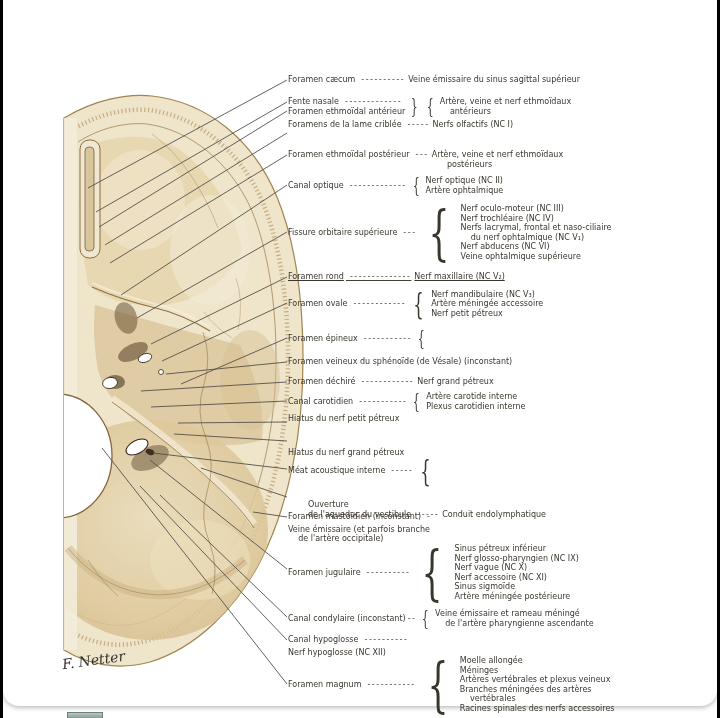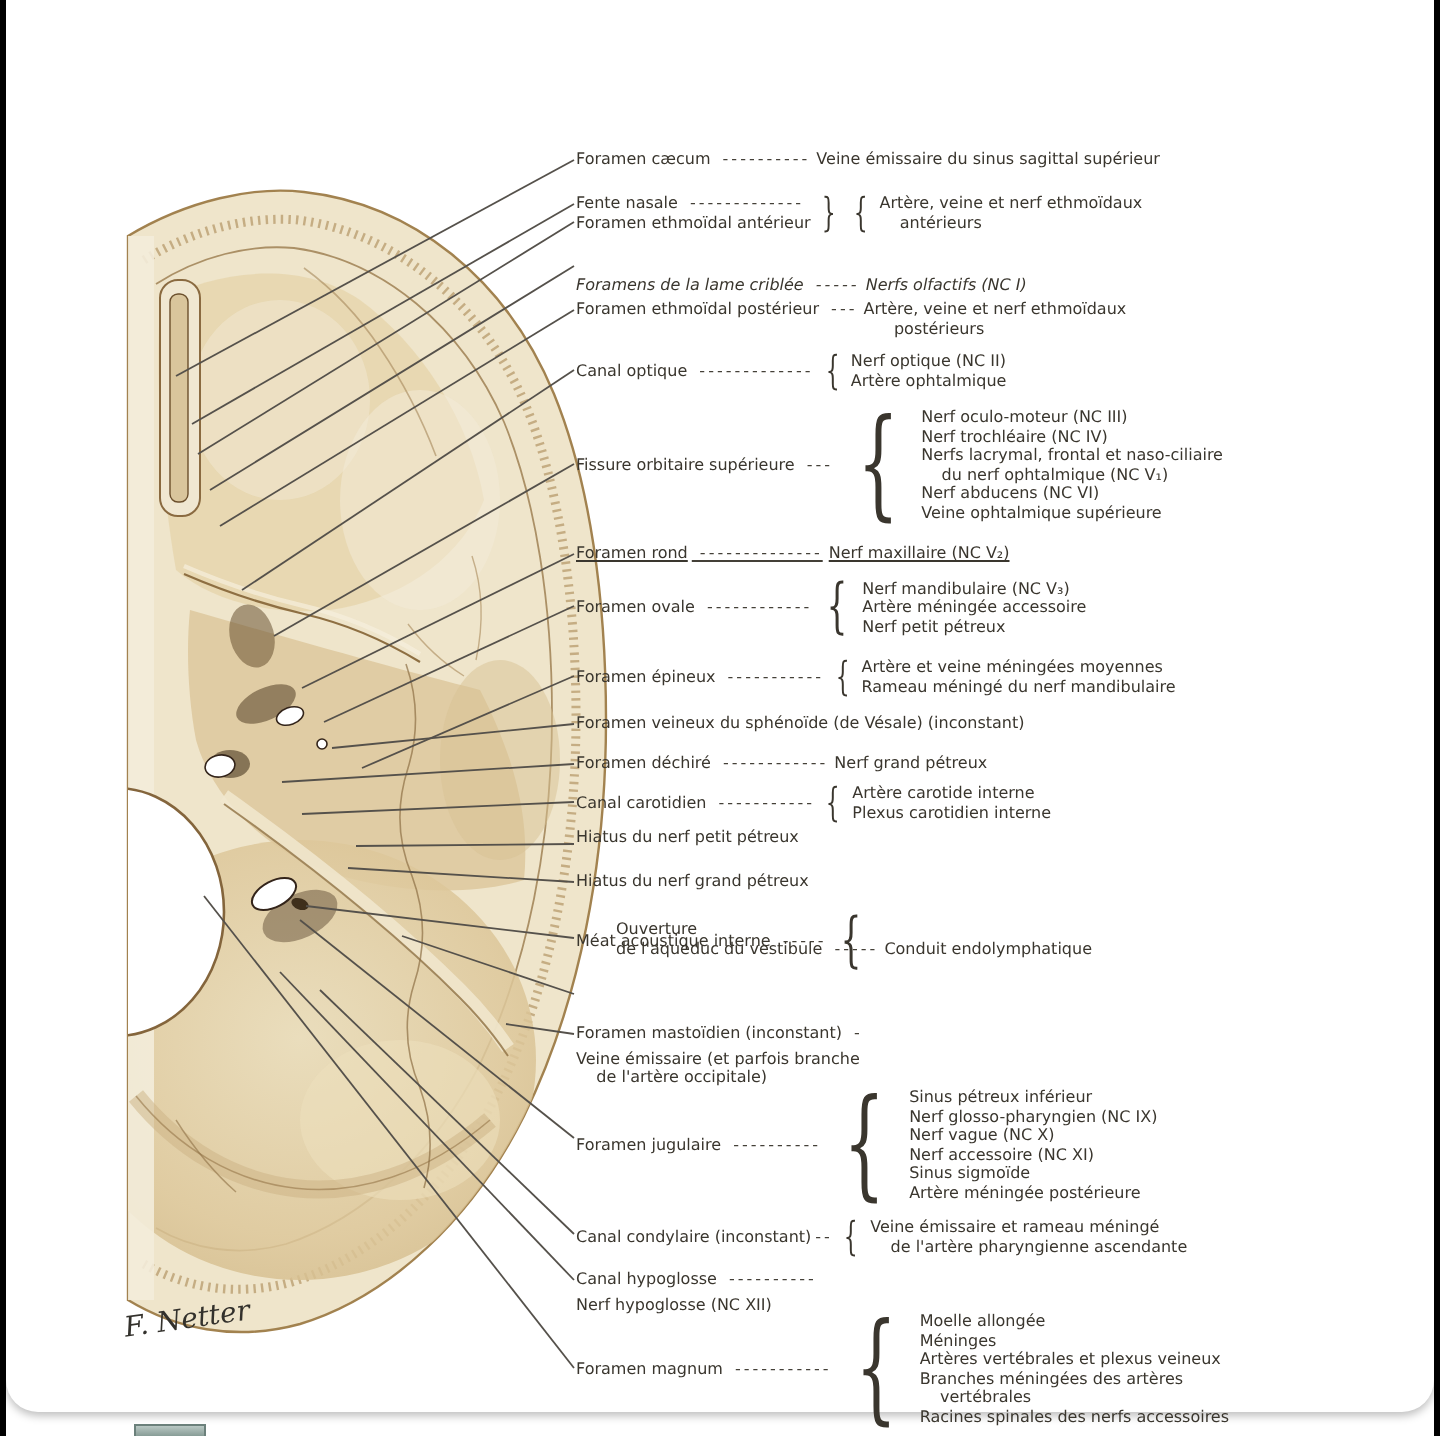--- a/index.html
+++ b/index.html
@@ -133,34 +133,34 @@
       <line x1="287" y1="569" x2="150" y2="460"></line>
       <line x1="287" y1="617" x2="160" y2="495"></line>
       <line x1="287" y1="640" x2="140" y2="486"></line>
       <line x1="287" y1="684" x2="102" y2="448"></line>
     </g>
 </svg>
 
 <div id="annotations">
     <div class="ann-row align-start" style="top: 75px;"><div class="labels"><div class="lab-line"><span>Foramen cæcum</span><span class="dashes"> ----------</span></div></div><div class="contents"><div>Veine émissaire du sinus sagittal supérieur</div></div></div>
     <div class="ann-row" style="top: 97px;"><div class="labels"><div class="lab-line"><span>Fente nasale</span><span class="dashes"> -------------</span></div><div class="lab-line"><span>Foramen ethmoïdal antérieur</span></div></div><span class="brace" style="font-size: 19.95px; line-height: 19.95px;">}</span><span class="brace" style="font-size: 19.95px; line-height: 19.95px;">{</span><div class="contents"><div>Artère, veine et nerf ethmoïdaux</div><div>    antérieurs</div></div></div>
-    <div class="ann-row align-start" style="top: 138px; font-style: italic;"><div class="labels"><div class="lab-line"><span>Foramens de la lame criblée</span><span class="dashes"> -----</span></div></div><div class="contents"><div>Nerfs olfactifs (NC I)</div></div></div>
+    <div class="ann-row align-start" style="top: 120px;"><div class="labels"><div class="lab-line"><span>Foramens de la lame criblée</span><span class="dashes"> -----</span></div></div><div class="contents"><div>Nerfs olfactifs (NC I)</div></div></div>
     <div class="ann-row align-start" style="top: 150px;"><div class="labels"><div class="lab-line"><span>Foramen ethmoïdal postérieur</span><span class="dashes"> ---</span></div></div><div class="contents"><div>Artère, veine et nerf ethmoïdaux</div><div>      postérieurs</div></div></div>
     <div class="ann-row" style="top: 176px;"><div class="labels"><div class="lab-line"><span>Canal optique</span><span class="dashes"> -------------</span></div></div><span class="brace" style="font-size: 19.95px; line-height: 19.95px;">{</span><div class="contents"><div>Nerf optique (NC II)</div><div>Artère ophtalmique</div></div></div>
     <div class="ann-row" style="top: 203px;"><div class="labels"><div class="lab-line"><span>Fissure orbitaire supérieure</span><span class="dashes"> ---</span></div></div><span class="brace" style="font-size: 59.85px; line-height: 59.85px;">{</span><div class="contents"><div>Nerf oculo-moteur (NC III)</div><div>Nerf trochléaire (NC IV)</div><div>Nerfs lacrymal, frontal et naso-ciliaire</div><div>    du nerf ophtalmique (NC V₁)</div><div>Nerf abducens (NC VI)</div><div>Veine ophtalmique supérieure</div></div></div>
     <div class="ann-row align-start" style="top: 272px; text-decoration: underline;"><div class="labels"><div class="lab-line"><span>Foramen rond</span><span class="dashes"> --------------</span></div></div><div class="contents"><div>Nerf maxillaire (NC V₂)</div></div></div>
     <div class="ann-row" style="top: 289px;"><div class="labels"><div class="lab-line"><span>Foramen ovale</span><span class="dashes"> ------------</span></div></div><span class="brace" style="font-size: 29.925px; line-height: 29.925px;">{</span><div class="contents"><div>Nerf mandibulaire (NC V₃)</div><div>Artère méningée accessoire</div><div>Nerf petit pétreux</div></div></div>
-    <div class="ann-row" style="top: 329px;"><div class="labels"><div class="lab-line"><span>Foramen épineux</span><span class="dashes"> -----------</span></div></div><span class="brace" style="font-size: 19.95px; line-height: 19.95px;">{</span><div class="contents"><div>Artère et veine méningées moyennes</div><div>Rameau méningé du nerf mandibulaire</div></div></div>
+    <div class="ann-row" style="top: 329px;"><div class="labels"><div class="lab-line"><span>Foramen épineux</span><span class="dashes"> -----------</span></div></div><span class="brace" style="font-size: 19.95px; line-height: 19.95px;">{</span></div>
     <div class="ann-row align-start" style="top: 357px;"><div class="labels"><div class="lab-line"><span>Foramen veineux du sphénoïde (de Vésale) (inconstant)</span></div></div></div>
     <div class="ann-row align-start" style="top: 377px;"><div class="labels"><div class="lab-line"><span>Foramen déchiré</span><span class="dashes"> ------------</span></div></div><div class="contents"><div>Nerf grand pétreux</div></div></div>
     <div class="ann-row" style="top: 392px;"><div class="labels"><div class="lab-line"><span>Canal carotidien</span><span class="dashes"> -----------</span></div></div><span class="brace" style="font-size: 19.95px; line-height: 19.95px;">{</span><div class="contents"><div>Artère carotide interne</div><div>Plexus carotidien interne</div></div></div>
     <div class="ann-row align-start" style="top: 414px;"><div class="labels"><div class="lab-line"><span>Hiatus du nerf petit pétreux</span></div></div></div>
-    <div class="ann-row align-start" style="top: 436px;"><div class="labels"><div class="lab-line"><span>Hiatus du nerf grand pétreux</span></div></div></div>
+    <div class="ann-row align-start" style="top: 448px;"><div class="labels"><div class="lab-line"><span>Hiatus du nerf grand pétreux</span></div></div></div>
     <div class="ann-row" style="top: 456px;"><div class="labels"><div class="lab-line"><span>Méat acoustique interne</span><span class="dashes"> -----</span></div></div><span class="brace" style="font-size: 29.925px; line-height: 29.925px;">{</span></div>
-    <div class="ann-row align-end" style="top: 460px; padding-left: 20px;"><div class="labels"><div class="lab-line"><span>Ouverture</span></div><div class="lab-line"><span>de l'aqueduc du vestibule</span><span class="dashes"> -----</span></div></div><div class="contents"><div>Conduit endolymphatique</div></div></div>
+    <div class="ann-row align-end" style="top: 500px; padding-left: 20px;"><div class="labels"><div class="lab-line"><span>Ouverture</span></div><div class="lab-line"><span>de l'aqueduc du vestibule</span><span class="dashes"> -----</span></div></div><div class="contents"><div>Conduit endolymphatique</div></div></div>
     <div class="ann-row align-start" style="top: 512px; flex-direction: column;"><div class="labels"><div class="lab-line"><span>Foramen mastoïdien (inconstant)</span><span class="dashes"> -</span></div></div><div class="contents"><div>Veine émissaire (et parfois branche</div><div>    de l'artère occipitale)</div></div></div>
     <div class="ann-row" style="top: 543px;"><div class="labels"><div class="lab-line"><span>Foramen jugulaire</span><span class="dashes"> ----------</span></div></div><span class="brace" style="font-size: 59.85px; line-height: 59.85px;">{</span><div class="contents"><div>Sinus pétreux inférieur</div><div>Nerf glosso-pharyngien (NC IX)</div><div>Nerf vague (NC X)</div><div>Nerf accessoire (NC XI)</div><div>Sinus sigmoïde</div><div>Artère méningée postérieure</div></div></div>
     <div class="ann-row" style="top: 609px;"><div class="labels"><div class="lab-line"><span>Canal condylaire (inconstant)</span><span class="dashes">--</span></div></div><span class="brace" style="font-size: 19.95px; line-height: 19.95px;">{</span><div class="contents"><div>Veine émissaire et rameau méningé</div><div>    de l'artère pharyngienne ascendante</div></div></div>
     <div class="ann-row align-start" style="top: 635px; flex-direction: column;"><div class="labels"><div class="lab-line"><span>Canal hypoglosse</span><span class="dashes"> ----------</span></div></div><div class="contents"><div>Nerf hypoglosse (NC XII)</div></div></div>
     <div class="ann-row" style="top: 655px;"><div class="labels"><div class="lab-line"><span>Foramen magnum</span><span class="dashes"> -----------</span></div></div><span class="brace" style="font-size: 59.85px; line-height: 59.85px;">{</span><div class="contents"><div>Moelle allongée</div><div>Méninges</div><div>Artères vertébrales et plexus veineux</div><div>Branches méningées des artères</div><div>    vertébrales</div><div>Racines spinales des nerfs accessoires</div></div></div>
   </div>
 
 <div id="signature">F. Netter</div>
 
 <div id="next-preview"></div>

